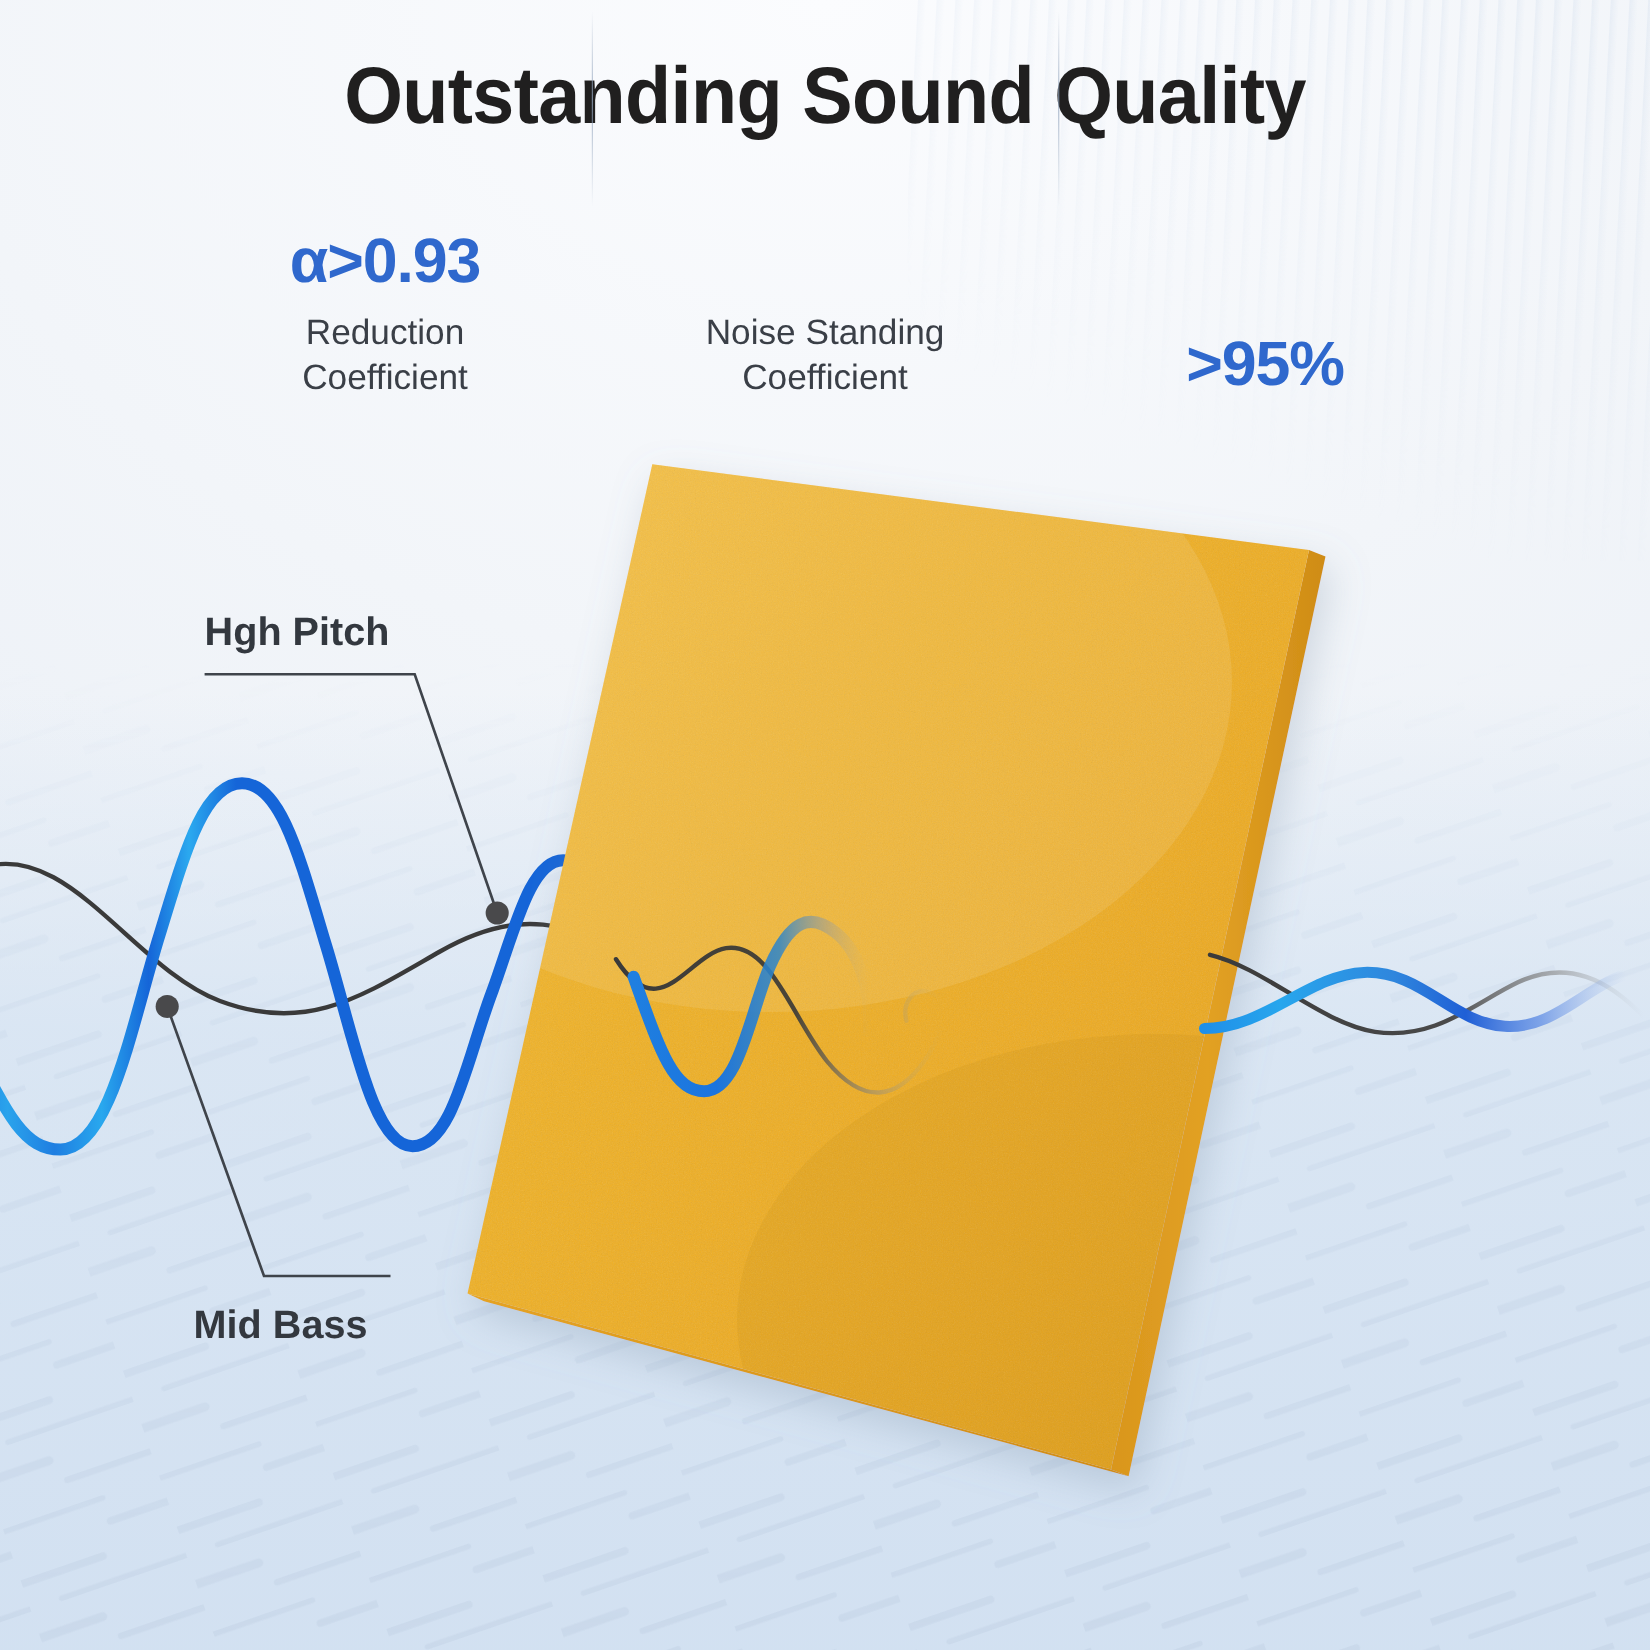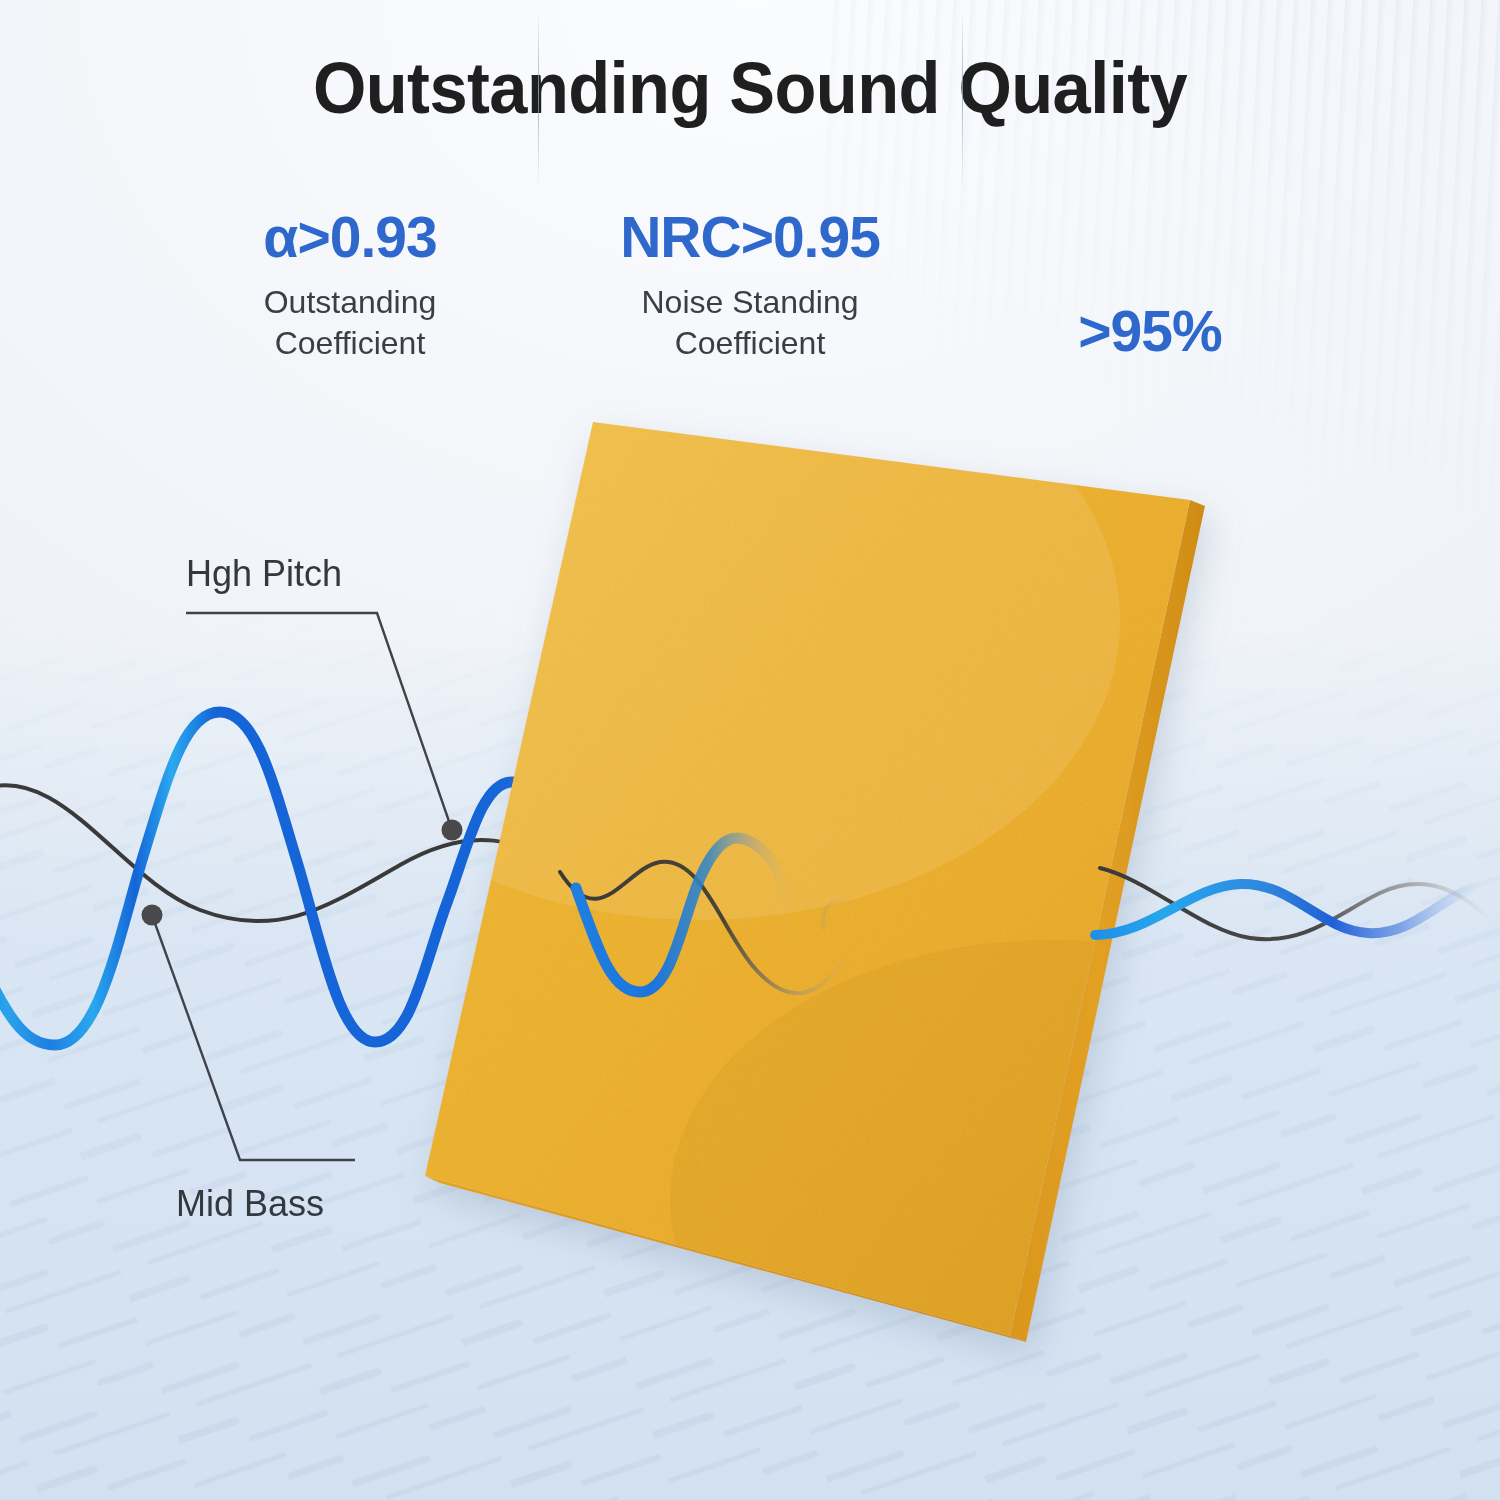--- a/index.html
+++ b/index.html
@@ -104,21 +104,21 @@
     width: 1500px;
     height: 1500px;
   }
 
   
   .callout {
     position: absolute;
     font-size: 36px;
     color: #33383f;
     white-space: nowrap;
-    font-weight: 400;
+    font-weight: 700;
   }
   .callout.high  { left: 186px; top: 553px; }
   .callout.bass  { left: 176px; top: 1183px; }
 </style>
 </head>
 <body>
 
 <div id="stage">
 
   <div class="bg-base"></div>
@@ -299,27 +299,26 @@
     <circle cx="152" cy="915" r="10.5" fill="#49494b"></circle>
   </svg>
 
   <div class="title">Outstanding Sound Quality</div>
 
   <div class="stats">
 
     <div class="stat">
       <div class="value">α&gt;0.93</div>
       <div class="caption">
-        <div>Outstanding</div>
+        <div>Reduction</div>
         <div>Coefficient</div>
       </div>
     </div>
 
     <div class="stat">
-      <div class="value">NRC&gt;0.95</div>
       <div class="caption">
         <div>Noise Standing</div>
         <div>Coefficient</div>
       </div>
     </div>
 
     <div class="stat">
       <div class="value">&gt;95%</div>
     </div>
   </div>

